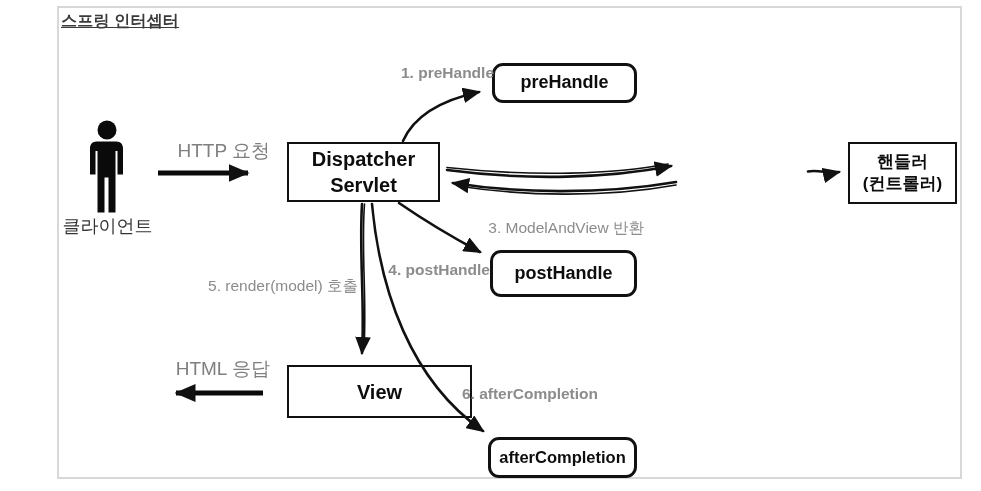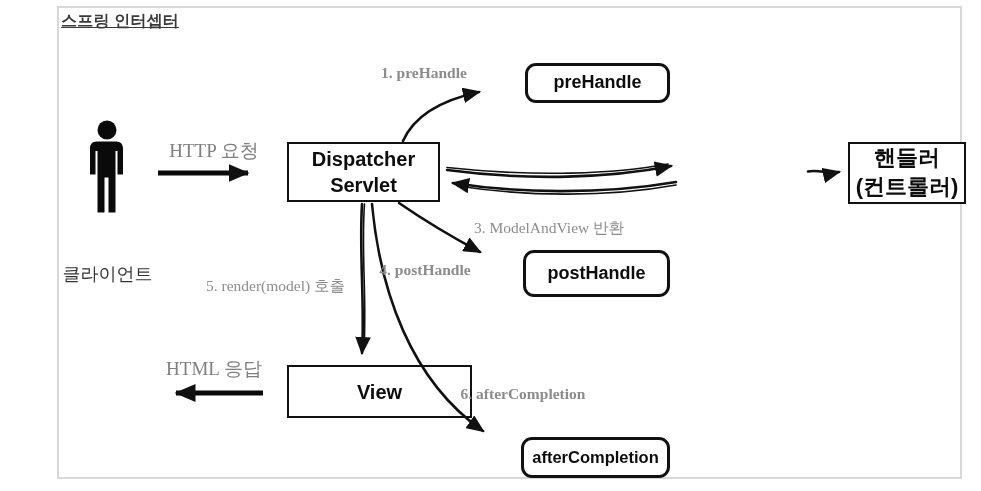--- a/index.html
+++ b/index.html
@@ -14,37 +14,37 @@
   .title{
     position:absolute;left:61px;top:11px;font-size:16px;font-weight:bold;
     color:#3a3a3a;text-decoration:underline;z-index:3;letter-spacing:.2px;
   }
   .box{
     position:absolute;background:#ffffff;border:2.5px solid #111111;
     display:flex;align-items:center;justify-content:center;text-align:center;
     color:#0d0d0d;font-weight:bold;z-index:1;box-sizing:border-box;
   }
   .box span{white-space:pre-line;line-height:1.3;}
-  .rounded{border-radius:11px;border-width:3px;margin-left:33px;}
+  .rounded{border-radius:11px;border-width:3px;}
   .b-dispatcher{left:287px;top:142px;width:153px;height:60px;font-size:20px;}
   .b-prehandle{left:492px;top:63px;width:145px;height:40px;font-size:18px;}
   .b-adapter{left:683px;top:142px;width:122px;height:62px;font-size:19px;}
-  .b-handler{left:848px;top:142px;width:118px;height:62px;font-size:22px;}
+  .b-handler{left:848px;top:142px;width:109px;height:62px;font-size:17px;}
   .b-posthandle{left:490px;top:250px;width:147px;height:47px;font-size:18px;}
   .b-view{left:287px;top:365px;width:185px;height:53px;font-size:20px;}
   .b-aftercompletion{left:488px;top:437px;width:149px;height:41px;font-size:16.5px;}
   .arrows{position:absolute;left:0;top:0;z-index:2;pointer-events:none;}
   .lbl{
-    position:absolute;color:#8c8c8c;font-size:15.5px;text-align:center;z-index:3;font-family:Liberation Serif, serif;
+    position:absolute;color:#8c8c8c;font-size:15.5px;text-align:right;z-index:3;
   }
   .lbl.bold{font-weight:bold;}
   .lbl.big{font-size:19px;color:#7f7f7f;}
   .client-label{
     position:absolute;left:60px;top:214px;width:95px;text-align:center;
-    color:#333333;font-size:18px;z-index:3;margin-top:48px;
+    color:#333333;font-size:18px;z-index:3;
   }
 </style>
 </head>
 <body>
 
 <div class="stage">
 
   <div class="frame"></div>
 
   <div class="title">스프링 인터셉터</div>

